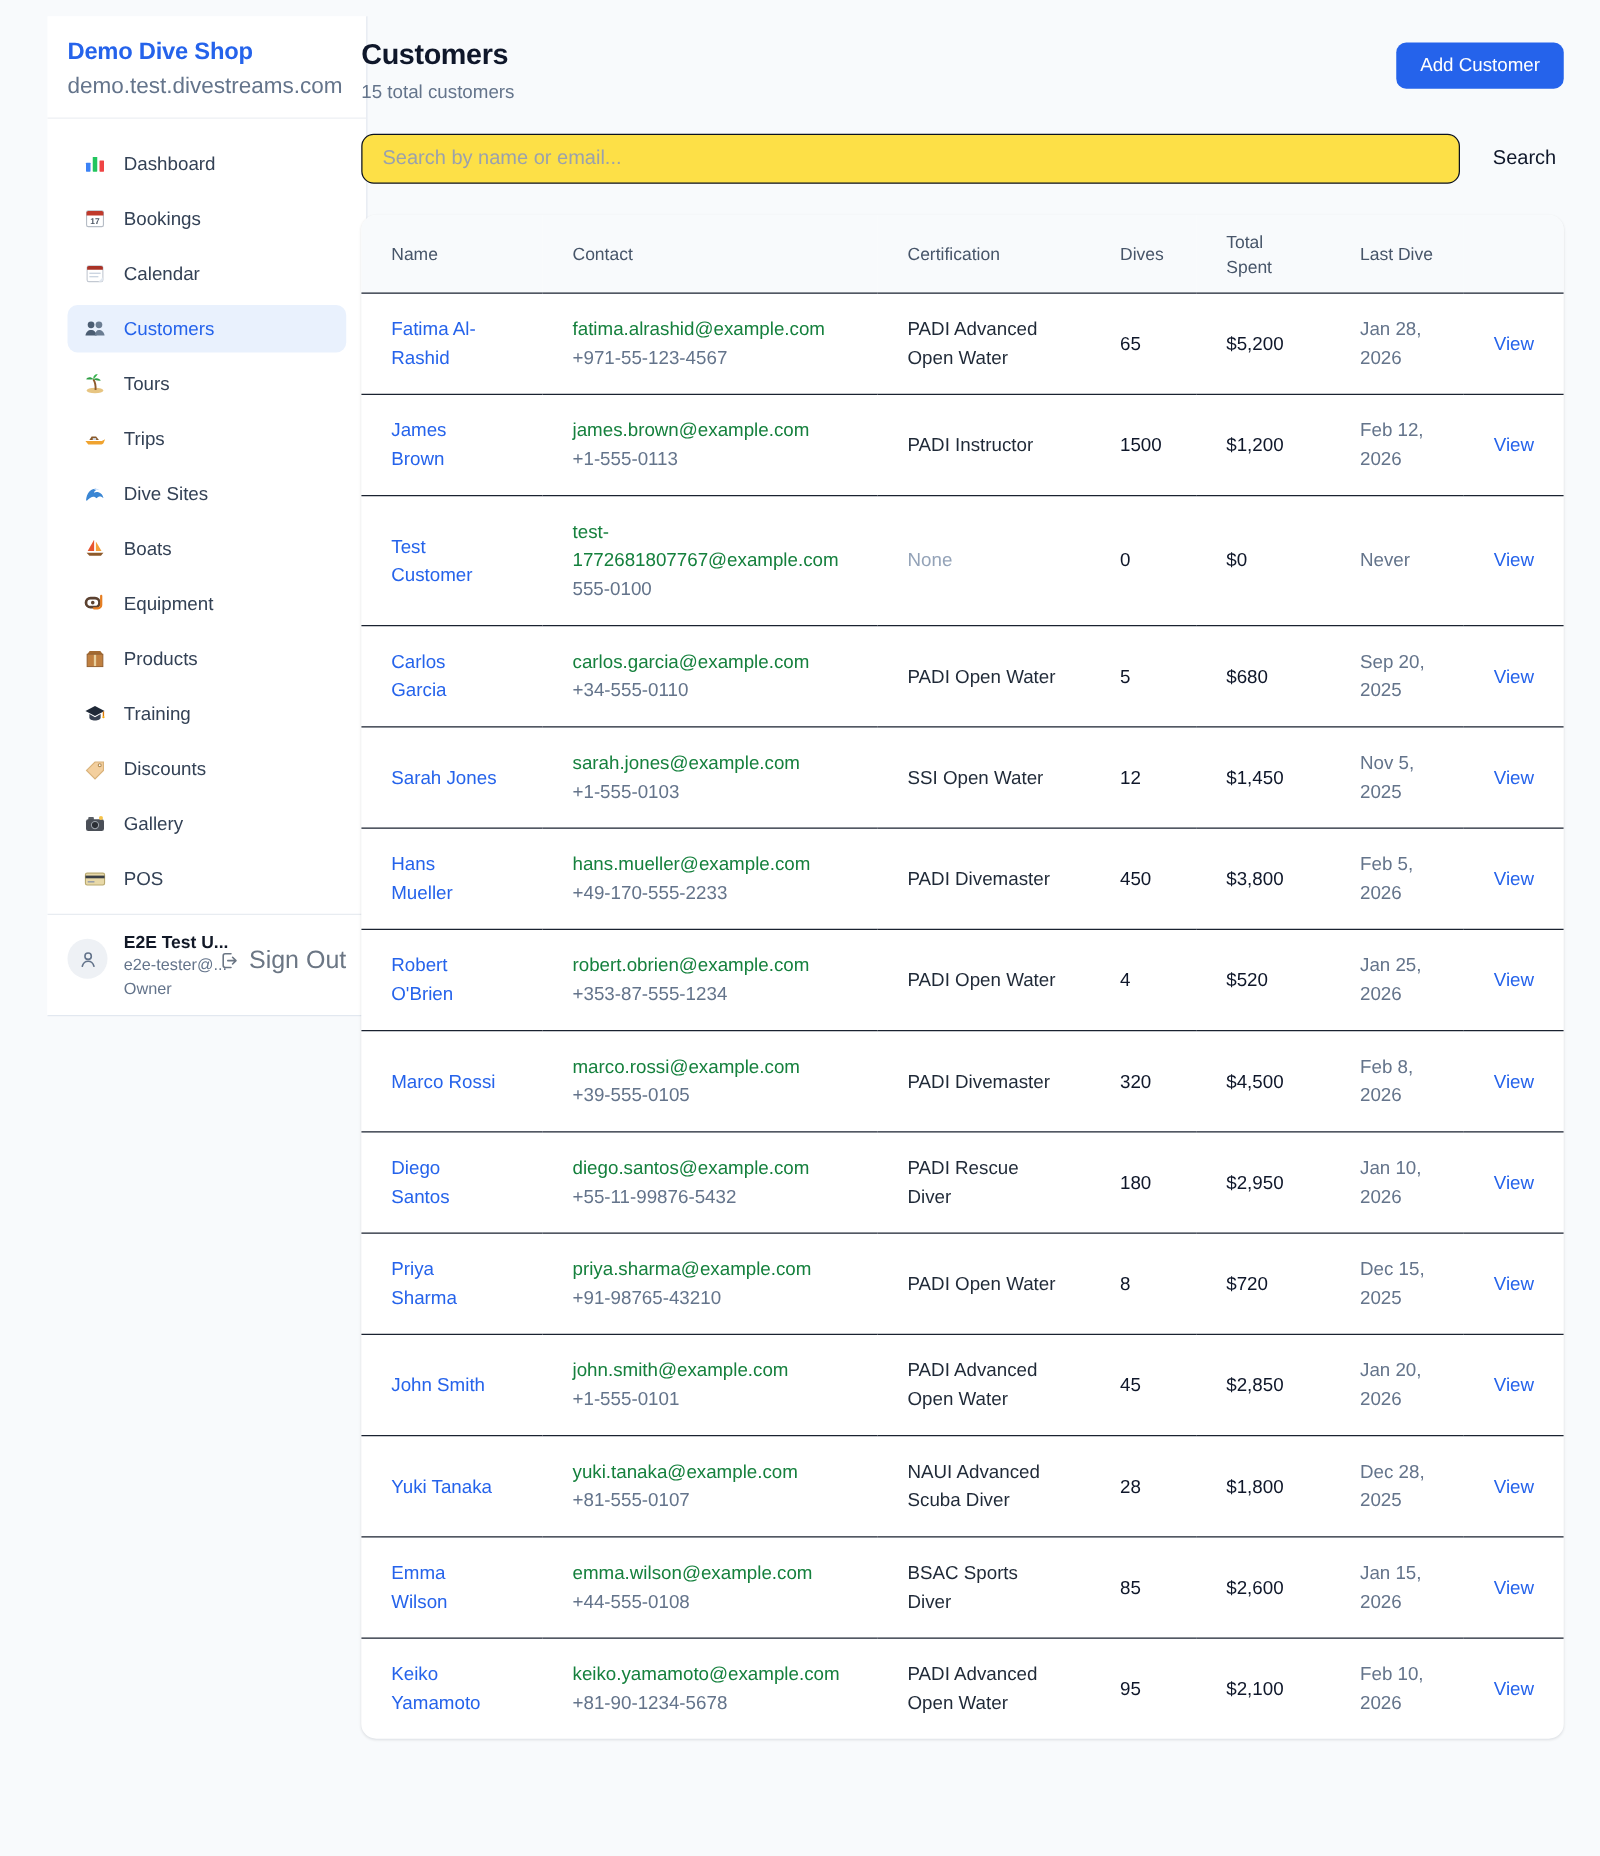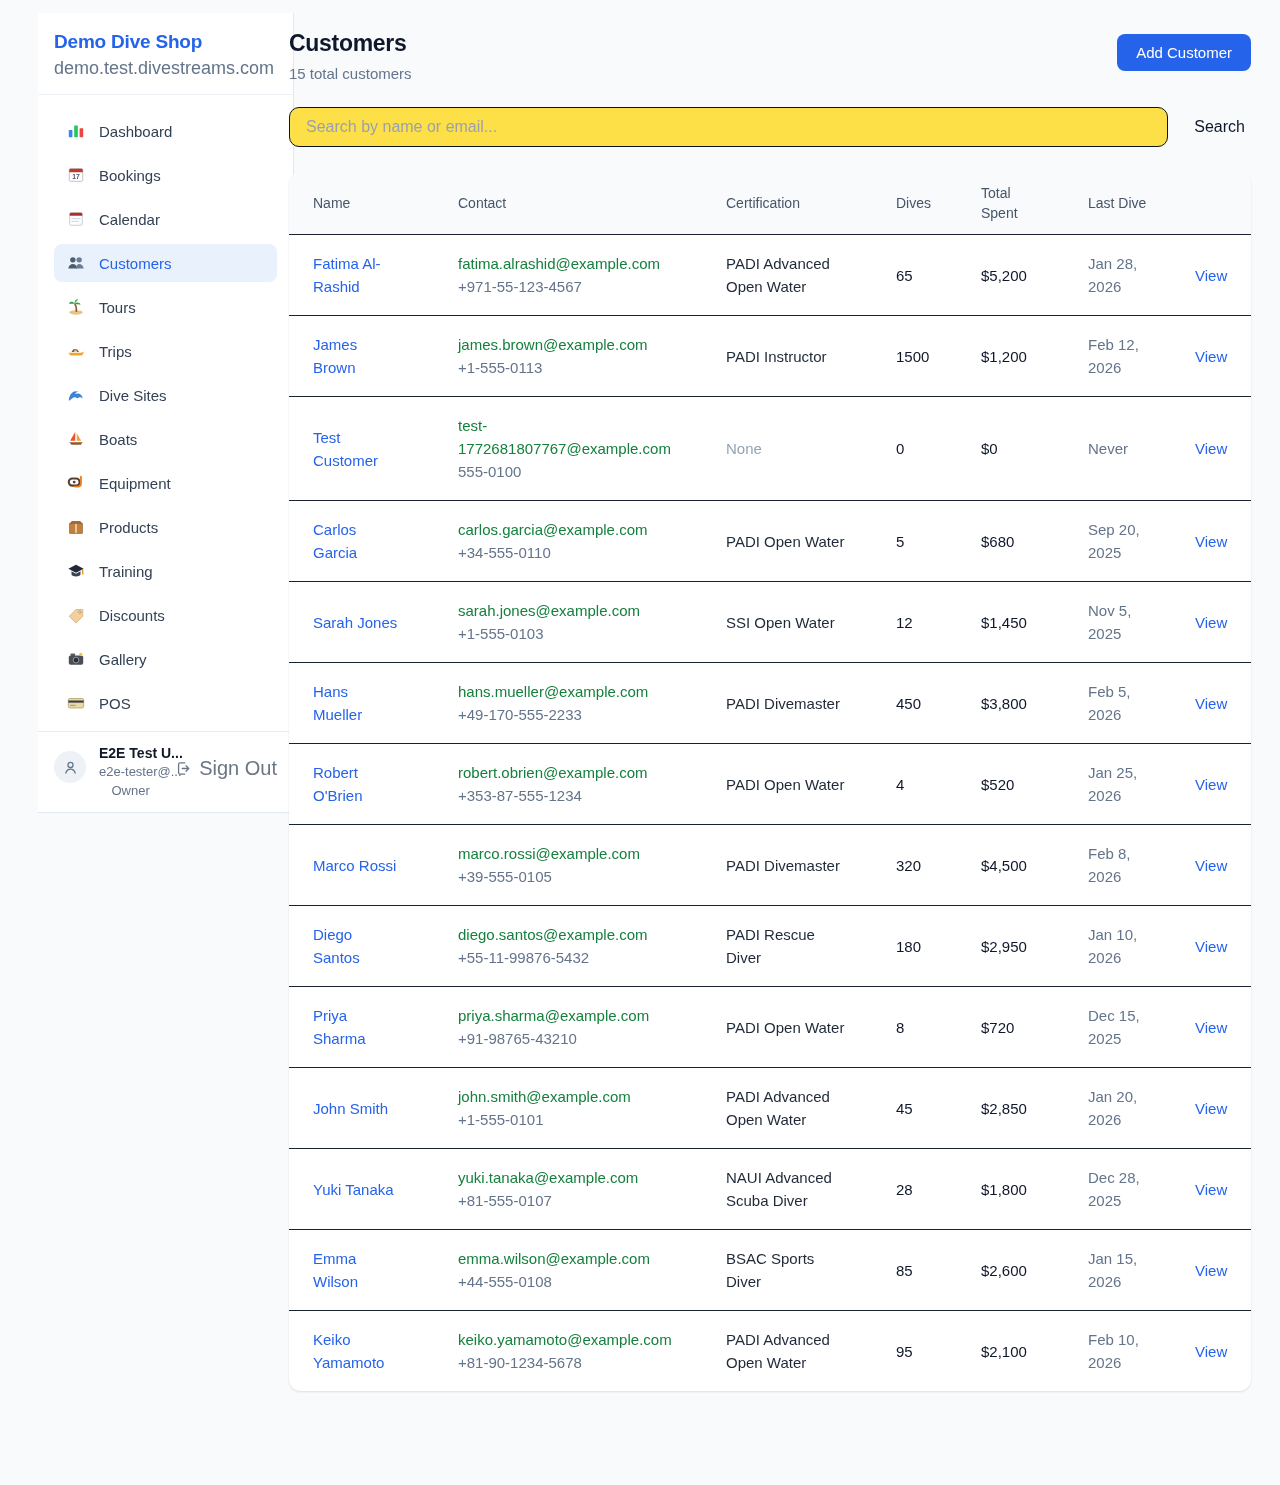--- a/index.html
+++ b/index.html
@@ -14,21 +14,21 @@
   .brand-domain { font-size:18px; color:#64748b; margin-top:5px; }
   .nav { padding:17px 16px 0; }
   .nav-item { display:flex; align-items:center; gap:13px; height:38px; padding:0 12px;
     border-radius:8px; margin-bottom:6px; font-size:15px; color:#334155; cursor:pointer; }
   .nav-item.active { background:#e9f1fd; color:#2563eb; font-weight:500; }
   .icon { width:20px; height:20px; display:inline-flex; align-items:center; justify-content:center; flex:none; }
   .user-box { position:absolute; bottom:0; left:0; width:100%; border-top:1px solid #e8ecf1;
     padding:13px 16px; display:flex; align-items:flex-start; gap:13px; background:#fff; }
   .avatar { width:32px; height:32px; border-radius:50%; background:#eef1f5;
     display:flex; align-items:center; justify-content:center; flex:none; margin-top:6px; }
-  .user-info { min-width:0; line-height:16px;text-align:center; }
+  .user-info { min-width:0; line-height:16px; }
   .user-name { font-size:14px; font-weight:700; color:#111827; white-space:nowrap; }
   .user-email { font-size:13px; color:#64748b; margin-top:3px; white-space:nowrap; }
   .user-role { font-size:13px; color:#64748b; margin-top:3px; }
   .signout { margin-left:auto; display:flex; align-items:center; gap:7px; color:#6b7684;
     font-size:20px; cursor:pointer; white-space:nowrap; margin-top:12px; background:none; border:none; }
 
   
   .main { position:absolute; left:256px; top:0; width:1024px; padding:30px 29px 0 33px; }
   .page-header { display:flex; justify-content:space-between; align-items:flex-start; }
   .page-title { font-size:23px; font-weight:700; color:#0f172a; letter-spacing:-0.3px; }

